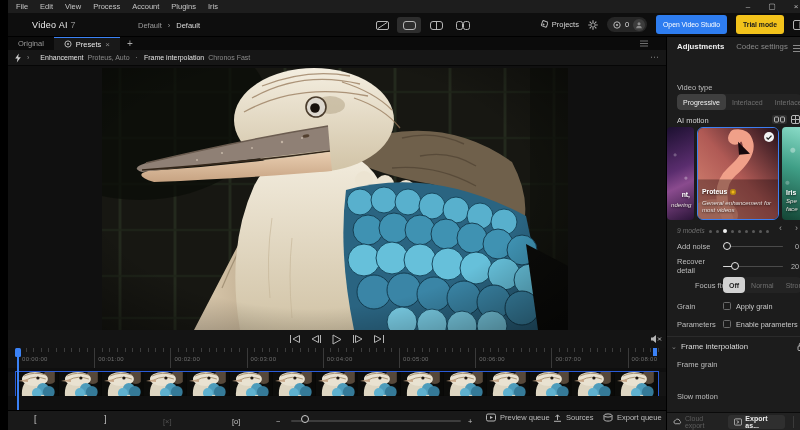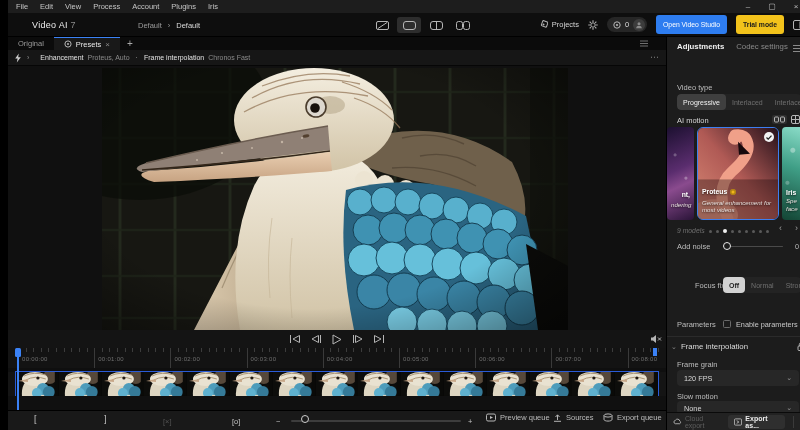--- a/index.html
+++ b/index.html
@@ -689,56 +689,62 @@
 
     <div class="p-abs srow" style="top:203px">
       <span class="plabel">Add noise</span>
       <div class="sld">
         <div class="sld-track"></div>
           <div class="sld-fill" style="width: 0%;"></div>
           <div class="sld-knob" style="left: calc(0% + 0px);"></div>
       </div>
       <span class="sval">0</span>
     </div>
+    <div class="p-abs srow" style="top:223px">
+      <span class="plabel">Recover detail</span>
+      <div class="sld">
+        <div class="sld-track"></div>
+          <div class="sld-fill" style="width: 20%;"></div>
+          <div class="sld-knob" style="left: calc(20% - 4px);"></div>
+      </div>
+      <span class="sval">20</span>
+    </div>
 
     <div class="p-abs plabel" style="left:28px; top:244px">Focus fix</div>
     <div class="p-abs seg" style="left:56px; top:240px; width:78px; justify-content:space-between">
       <div class="on-light">Off</div>
       <div>Normal</div>
       <div>Strong</div>
     </div>
 
+    <div class="p-abs srow" style="top:263px">
+      <span class="plabel">Grain</span>
+      <div class="cb"></div>
+      <span class="cblabel">Apply grain</span>
+    </div>
     <div class="p-abs srow" style="top:281px">
       <span class="plabel">Parameters</span>
       <div class="cb"></div>
       <span class="cblabel">Enable parameters</span>
     </div>
 
     <div class="p-abs pdivider" style="top:299px"></div>
 
     <div class="p-abs fihead" style="top:305px">
       <span class="chev">⌄</span>
       <span>Frame interpolation</span>
       <svg width="8" height="9" viewBox="0 0 8 9" style="margin-left:auto">
         <g class="ico" stroke="#8a8a8a">
             <rect x="1" y="4" width="6" height="4.5" rx="1"></rect>
             <path d="M2.3 4 V2.6 A1.7 1.7 0 0 1 5.7 2.6 V4"></path>
           </g>
       </svg>
     </div>
     <div class="p-abs plabel" style="left:10px; top:323px">Frame grain</div>
-    <div class="p-abs dropdown" style="left:10px; top:333px; width:122px">
-      <span>120 FPS</span>
-      <span class="dd-chev">⌄</span>
-    </div>
     <div class="p-abs plabel" style="left:10px; top:355px">Slow motion</div>
-    <div class="p-abs dropdown" style="left:10px; top:364px; width:122px; height:14px">
-      <span>None</span>
-      <span class="dd-chev">⌄</span>
-    </div>
 
     <div class="p-abs exportbar">
       <div class="cloudexp">
         <svg width="10" height="7" viewBox="0 0 10 7">
             <path class="ico" stroke="#5e5e5e" d="M2.5 6 A2 2 0 0 1 2.8 2.1 A2.6 2.6 0 0 1 7.6 3 A1.7 1.7 0 0 1 7.6 6 Z"></path>
           </svg>
         <span>Cloud export</span>
       </div>
       <div class="exportas">
         <svg width="9" height="8" viewBox="0 0 9 8">

